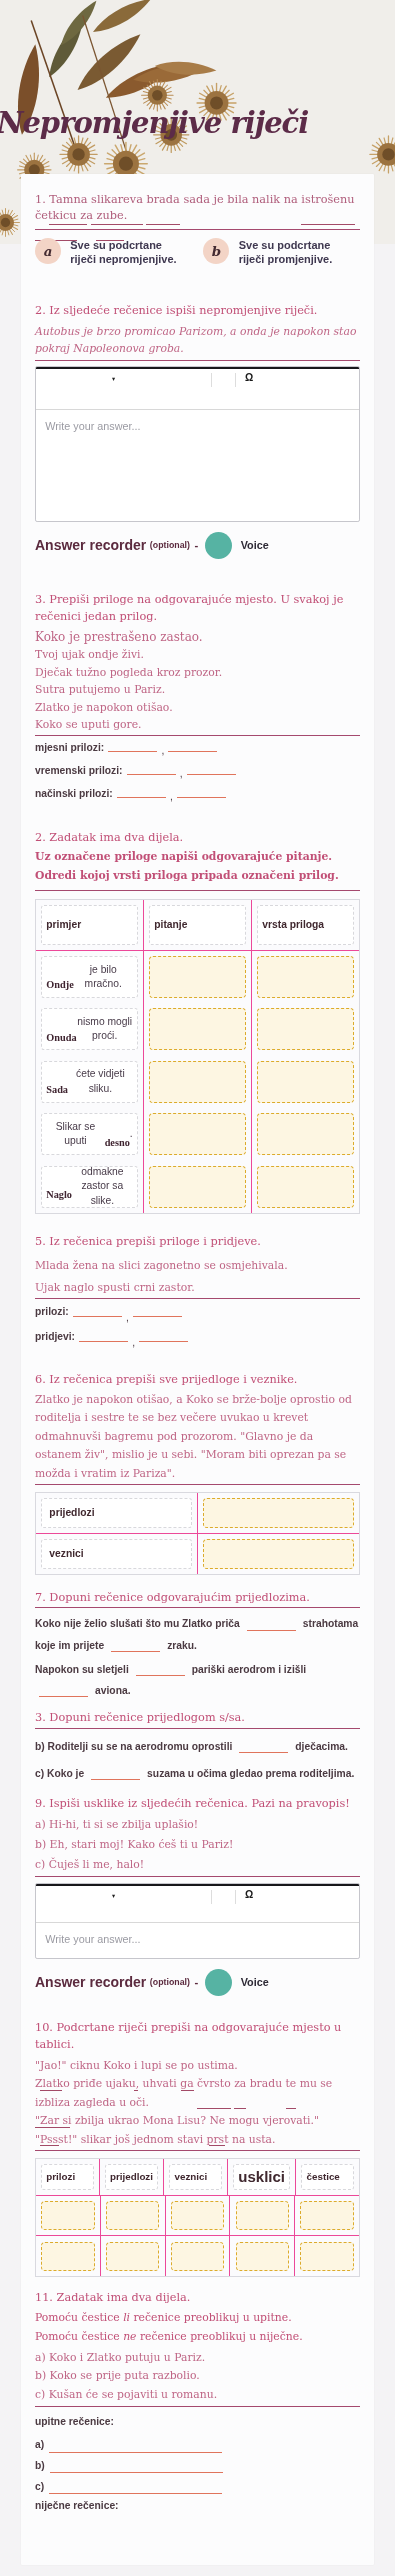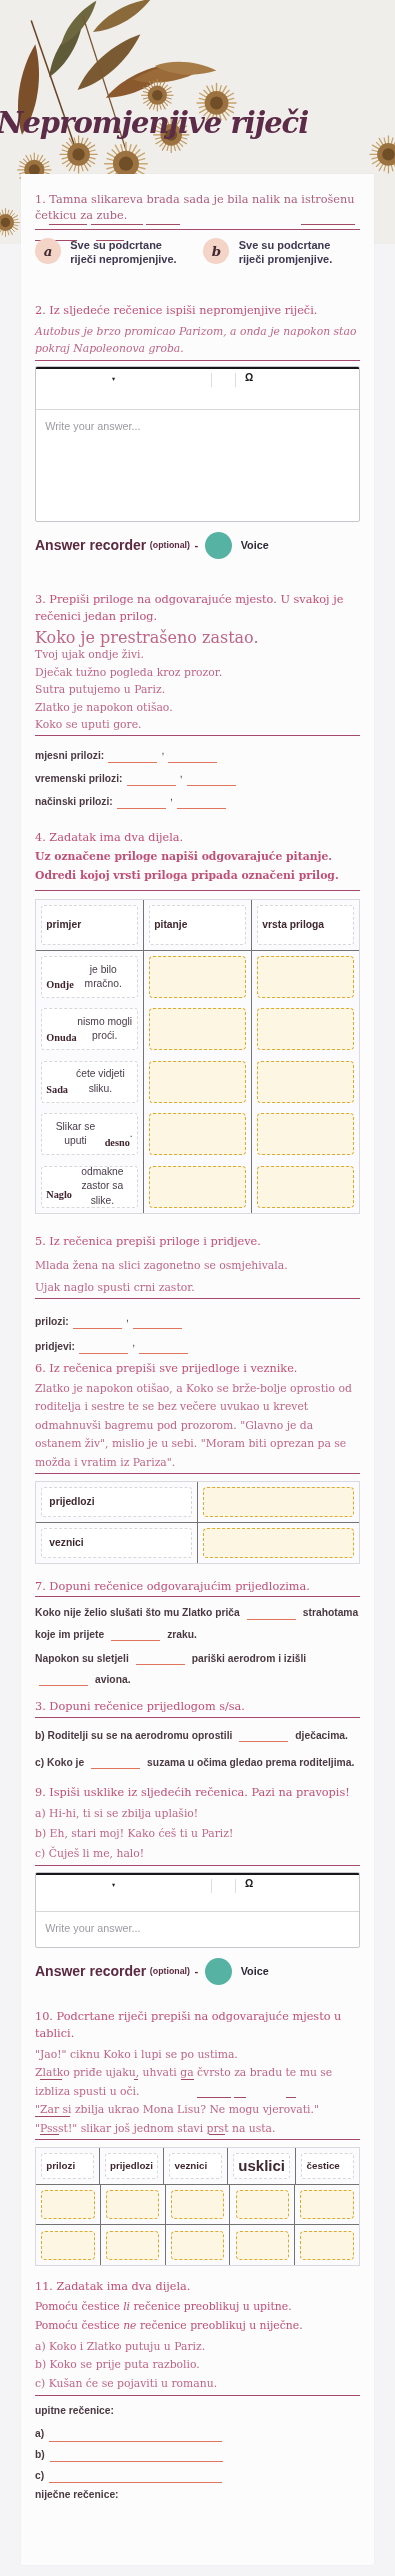--- a/index.html
+++ b/index.html
@@ -53,26 +53,26 @@
   .editor-body{padding:10.3px 9.3px;font-size:10.8px;color:#9b9ba3;}
   .eb-tall{height:90px;} .eb-short{height:14.4px;}
   
   .recorder{display:flex;align-items:center;margin-top:10.3px;height:27px;}
   .rec-label{font-weight:700;font-size:14px;color:#5b2a3e;}
   .rec-opt{font-weight:700;font-size:8.8px;color:#5b2a3e;margin-left:3.6px;}
   .rec-dash{font-weight:700;font-size:11.3px;color:#5b2a3e;margin:0 7.2px 0 4.6px;}
   .rec-circle{width:27px;height:27px;border-radius:50%;background:#56b3a3;}
   .rec-voice{font-weight:700;font-size:10.8px;color:#2d2935;margin-left:8.2px;}
   
-  .cat-row{height:23px;display:flex;align-items:flex-end;margin-top:0;}
+  .cat-row{height:23px;display:flex;align-items:flex-start;margin-top:0;}
   .sans-label{font-size:10.3px;font-weight:700;color:#4b3a42;line-height:15.5px;}
   .blank{display:inline-block;width:49px;border-bottom:1px solid #e0745c;height:11.3px;margin:0 4.1px;vertical-align:-3.1px;}
   .comma{color:#4b3a42;font-size:10.3px;line-height:15.5px;align-self:flex-end;margin-bottom:4.1px;}
   
-  .gtable{border:0.5px solid #d9d9df;background:#737373;display:flex;flex-direction:column;gap:1px;margin-top:7.2px;}
+  .gtable{border:0.5px solid #d9d9df;background:#ec4899;display:flex;flex-direction:column;gap:1px;margin-top:7.2px;}
   .grow{display:grid;gap:1px;}
   .g3{grid-template-columns:1fr 1fr 1fr;}
   .g2{grid-template-columns:1fr 1fr;}
   .g5{grid-template-columns:repeat(5,1fr);}
   .gcell{background:#fbfbfd;padding:5.2px;display:flex;}
   .wbox{
     flex:1;background:#fff;border:1px dashed #d8d8dc;border-radius:3.1px;
     display:flex;align-items:center;justify-content:center;text-align:center;
     font-size:10.3px;font-weight:500;color:#473a48;padding:4.1px;line-height:14.4px;
   }
@@ -176,21 +176,21 @@
     <span class="rec-label">Answer recorder</span>
     <span class="rec-opt">(optional)</span>
     <span class="rec-dash">-</span>
     <span class="rec-circle"></span>
     <span class="rec-voice">Voice</span>
   </div>
 
   <h2 class="qhead" style="margin-top:32px">3. Prepiši priloge na odgovarajuće mjesto. U svakoj je rečenici jedan prilog.</h2>
   <div style="margin-top:3.1px">
 
-  <div class="serif" style="font-size:16px;line-height:17.5px">Koko je prestrašeno zastao.</div>
+  <div class="serif" style="font-size:12px;line-height:17.5px">Koko je prestrašeno zastao.</div>
       <div class="serif" style="font-size:10.8px;line-height:17.5px">Tvoj ujak ondje živi.</div>
       <div class="serif" style="font-size:10.8px;line-height:17.5px">Dječak tužno pogleda kroz prozor.</div>
       <div class="serif" style="font-size:10.8px;line-height:17.5px">Sutra putujemo u Pariz.</div>
       <div class="serif" style="font-size:10.8px;line-height:17.5px">Zlatko je napokon otišao.</div>
       <div class="serif" style="font-size:10.8px;line-height:17.5px">Koko se uputi gore.</div>
     </div>
   <hr class="divider" style="margin-top:1px">
   <div style="margin-top:4.1px">
 
       <div class="cat-row">
@@ -208,21 +208,21 @@
       </div>
 
       <div class="cat-row">
         <span class="sans-label">načinski prilozi:</span>
         <span class="blank"></span>
         <span class="comma">,</span>
         <span class="blank"></span>
       </div>
     </div>
 
-  <h2 class="qhead" style="margin-top:19.6px">4. Zadatak ima dva dijela.</h2>
+  <h2 class="qhead" style="margin-top:19.6px">2. Zadatak ima dva dijela.</h2>
   <div class="qhead" style="font-size:10.8px;line-height:19px;font-weight:700;margin-top:1px">Uz označene priloge napiši odgovarajuće pitanje.</div>
   <div class="qhead" style="font-size:10.8px;line-height:19px;font-weight:700">Odredi kojoj vrsti priloga pripada označeni prilog.</div>
   <hr class="divider">
   <div class="gtable">
     <div class="grow g3">
 
         <div class="gcell cell-h">
           <div class="wbox hleft">primjer</div>
         </div>
 
@@ -331,21 +331,21 @@
       </div>
 
       <div class="cat-row" style="height:25px">
         <span class="sans-label">pridjevi:</span>
         <span class="blank"></span>
         <span class="comma">,</span>
         <span class="blank"></span>
       </div>
     </div>
 
-  <h2 class="qhead" style="margin-top:6px">6. Iz rečenica prepiši sve prijedloge i veznike.</h2>
+  <h2 class="qhead" style="margin-top:17px">6. Iz rečenica prepiši sve prijedloge i veznike.</h2>
   <div class="serif" style="font-size:10.8px;line-height:18.5px;margin-top:2.1px">Zlatko je napokon otišao, a Koko se brže-bolje oprostio od roditelja i sestre te se bez večere uvukao u krevet odmahnuvši bagremu pod prozorom. "Glavno je da ostanem živ", mislio je u sebi. "Moram biti oprezan pa se možda i vratim iz Pariza".</div>
   <hr class="divider" style="margin-top:1px">
   <div class="gtable" style="margin-top:6.2px">
 
       <div class="grow g2">
         <div class="gcell cell-h6">
           <div class="wbox hleft" style="padding-left:7.2px">prijedlozi</div>
         </div>
         <div class="gcell cell-h6">
           <div class="ybox"></div>
@@ -400,21 +400,21 @@
     <span class="rec-opt">(optional)</span>
     <span class="rec-dash">-</span>
     <span class="rec-circle"></span>
     <span class="rec-voice">Voice</span>
   </div>
 
   <h2 class="qhead" style="margin-top:23px">10. Podcrtane riječi prepiši na odgovarajuće mjesto u tablici.</h2>
   <div style="margin-top:3.1px">
 
   <div class="serif" style="font-size:10.8px;line-height:18.5px"><span class="">"</span><span class="useg">Jao!</span><span class="">" ciknu Koko </span><span class="useg">i</span><span class=""> lupi se </span><span class="useg">po</span><span class=""> ustima.</span></div>
-      <div class="serif" style="font-size:10.8px;line-height:18.5px"><span class="">Zlatko priđe ujaku, uhvati ga </span><span class="useg">čvrsto</span><span class=""> </span><span class="useg">za</span><span class=""> bradu </span><span class="useg">te</span><span class=""> mu se </span><span class="useg">izbliza</span><span class=""> spusti u oči.</span></div>
+      <div class="serif" style="font-size:10.8px;line-height:18.5px"><span class="">Zlatko priđe ujaku, uhvati ga </span><span class="useg">čvrsto</span><span class=""> </span><span class="useg">za</span><span class=""> bradu </span><span class="useg">te</span><span class=""> mu se </span><span class="useg">izbliza</span><span class=""> zagleda u oči.</span></div>
       <div class="serif" style="font-size:10.8px;line-height:18.5px"><span class="">"</span><span class="useg">Zar</span><span class=""> si zbilja ukrao Mona Lisu? </span><span class="useg">Ne</span><span class=""> mogu vjerovati."</span></div>
       <div class="serif" style="font-size:10.8px;line-height:18.5px"><span class="">"</span><span class="useg">Pssst!</span><span class="">" slikar još jednom stavi prst na usta.</span></div>
     </div>
   <hr class="divider" style="margin-top:1px">
   <div class="gtable" style="margin-top:6.2px">
     <div class="grow g5">
 
         <div class="gcell cell-h10h">
           <div class="wbox hleft" style="font-size:9.8px;padding-left:4.1px">prilozi</div>
         </div>

